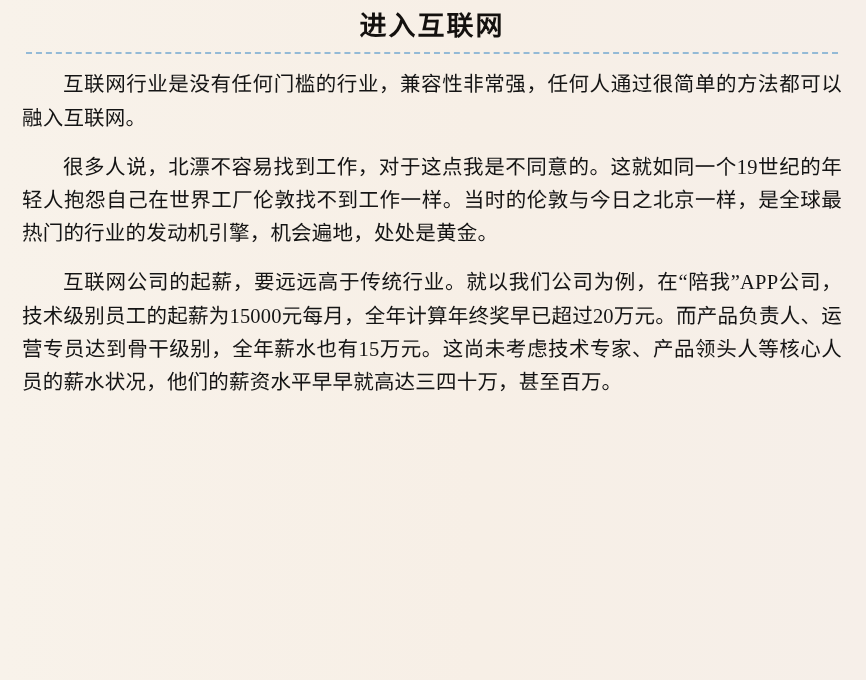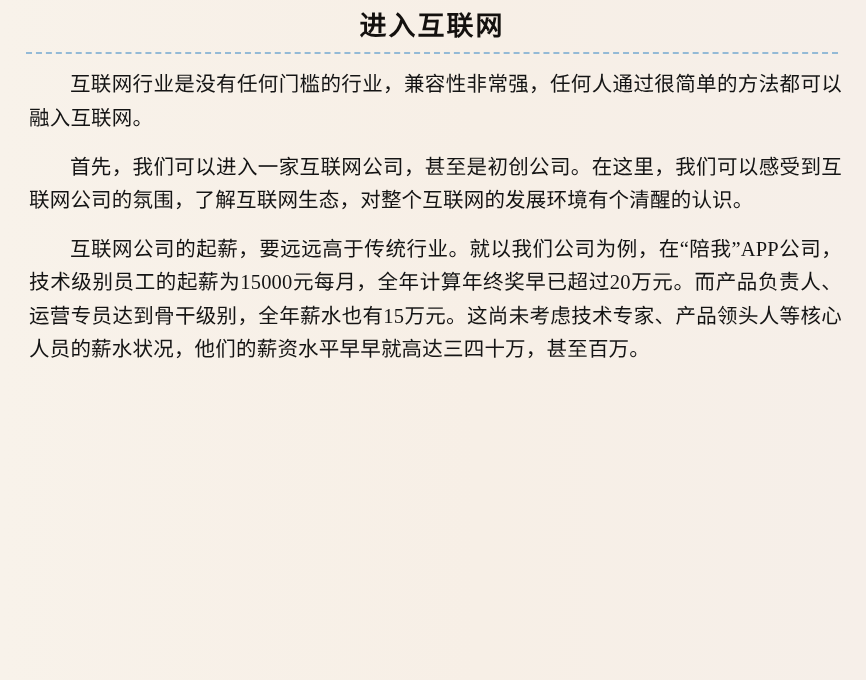--- a/index.html
+++ b/index.html
@@ -32,21 +32,21 @@
     margin: 4px 0 10px 0;
     line-height: 1.2;
   }
   .divider {
     height: 0;
     border-top: 2px dashed #8fb8d6;
     margin: 0 4px 14px 4px;
     opacity: .95;
   }
   .body-text p {
-    margin: 0 0 16px 7px;
+    margin: 0 0 16px 0;
     font-size: 20.5px;
     line-height: 1.62;
     text-indent: 2em;
     text-align: justify;
     text-justify: inter-ideograph;
     letter-spacing: 0.2px;
     color: #141414;
   }
   .body-text p:last-child {
     margin-bottom: 0;
@@ -56,17 +56,17 @@
 <body>
 
 <div class="page">
 
   <h1 class="doc-title">进入互联网</h1>
 
   <div class="divider"></div>
 
   <div class="body-text">
     <p>互联网行业是没有任何门槛的行业，兼容性非常强，任何人通过很简单的方法都可以融入互联网。</p>
-    <p>首先，我们可以进入一家互联网公司，甚至是初创公司。在这里，我们可以感受到互联网公司的氛围，了解互联网生态，对整个互联网的发展环境有个清醒的认识。</p>
+    <p>很多人说，北漂不容易找到工作，对于这点我是不同意的。这就如同一个19世纪的年轻人抱怨自己在世界工厂伦敦找不到工作一样。当时的伦敦与今日之北京一样，是全球最热门的行业的发动机引擎，机会遍地，处处是黄金。</p>
     <p>互联网公司的起薪，要远远高于传统行业。就以我们公司为例，在“陪我”APP公司，技术级别员工的起薪为15000元每月，全年计算年终奖早已超过20万元。而产品负责人、运营专员达到骨干级别，全年薪水也有15万元。这尚未考虑技术专家、产品领头人等核心人员的薪水状况，他们的薪资水平早早就高达三四十万，甚至百万。</p>
   </div>
 
 </div>
 
 </body></html>

